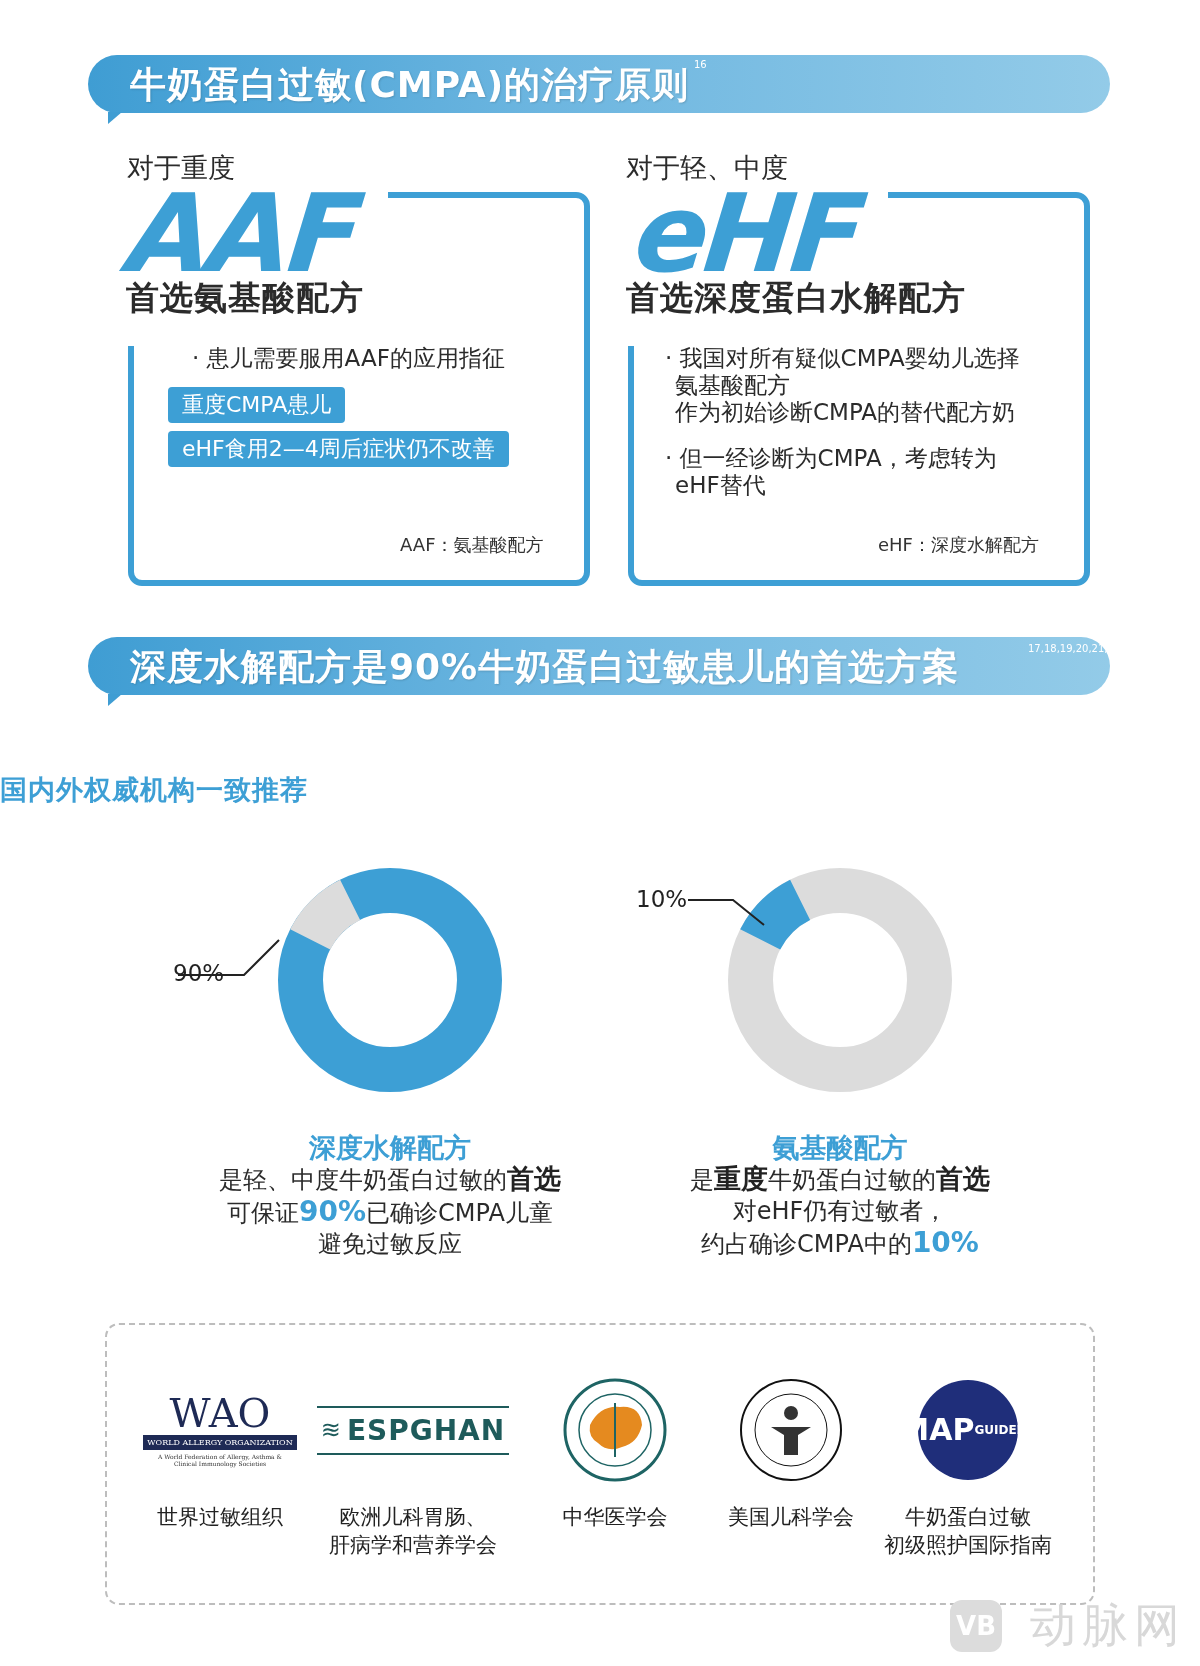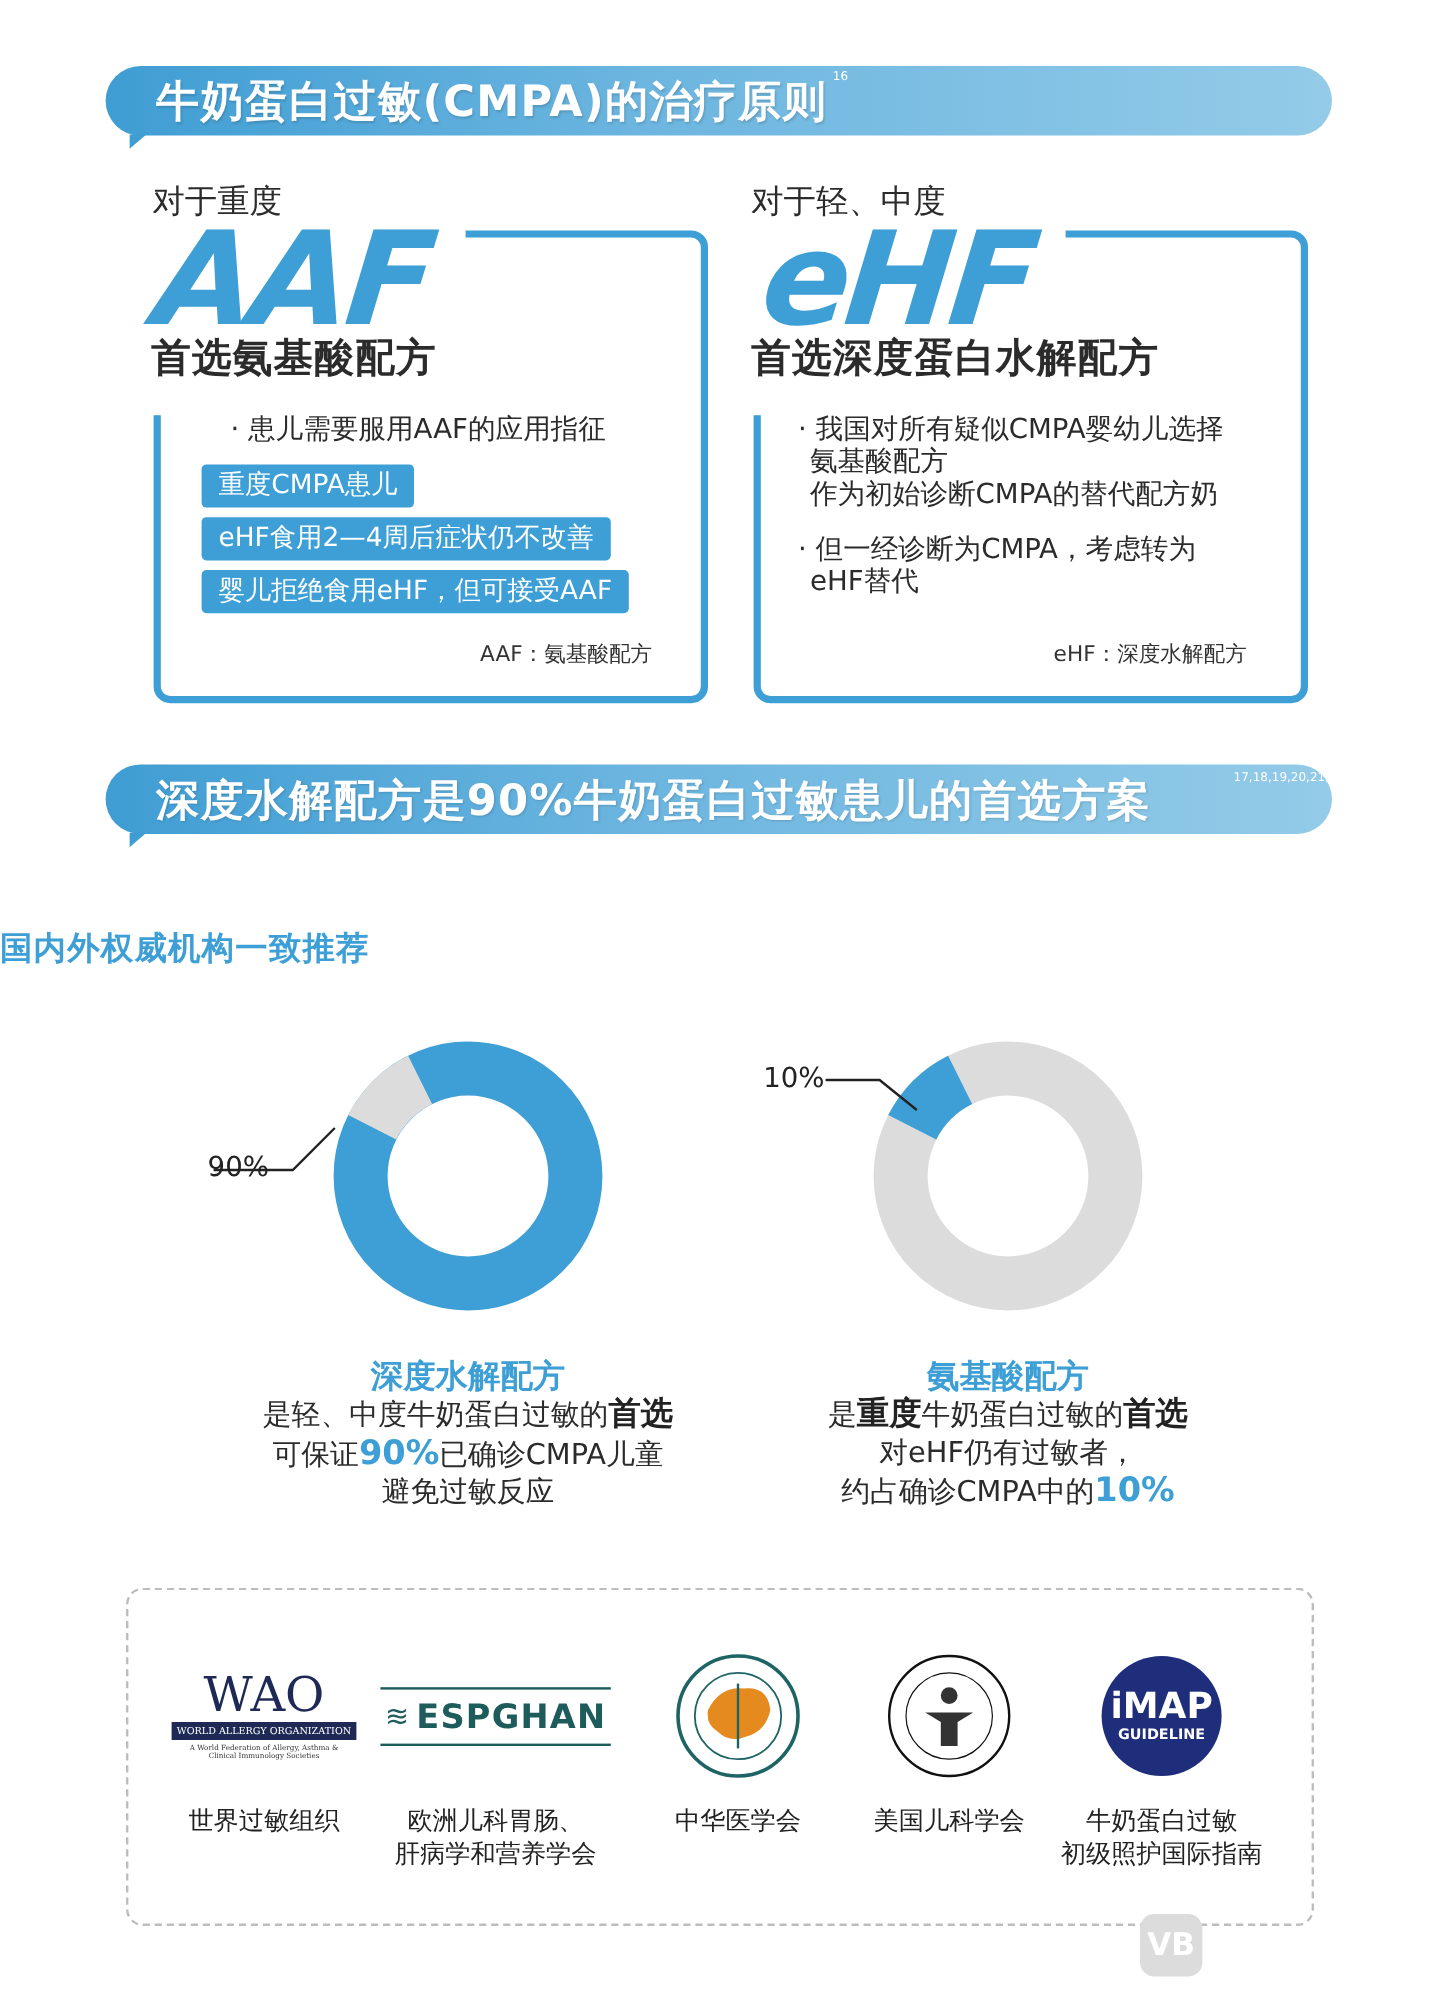--- a/index.html
+++ b/index.html
@@ -57,21 +57,20 @@
 
   <div class="pre" style="left:127px; top:150px;">对于重度</div>
   <div class="big" style="left:130px; top:180px;">AAF</div>
   <div class="sub" style="left:126px; top:276px;">首选氨基酸配方</div>
 
   <div class="bullet" style="left:160px; top:344px;margin-left:32px;">· 患儿需要服用AAF的应用指征</div>
 
   <div class="abs" style="left:168px; top:387px; width:400px; height:130px;">
     <div class="pill" style="top:0;">重度CMPA患儿</div>
     <div class="pill" style="top:44px;">eHF食用2—4周后症状仍不改善</div>
-    <div class="pill" style="top:88px;">婴儿拒绝食用eHF，但可接受AAF</div>
   </div>
 
   <div class="note" style="left:400px; top:533px;">AAF：氨基酸配方</div>
 </div>
 
 <div>
   <div class="frame" style="left:628px; top:192px; width:462px; height:394px;"></div>
   <div class="mask-top" style="left:620px; top:186px; width:268px; height:160px;"></div>
 
   <div class="pre" style="left:626px; top:150px;">对于轻、中度</div>
@@ -172,24 +171,25 @@
       <circle cx="55" cy="55" r="36" fill="none" stroke="#111" stroke-width="1"></circle>
       <circle cx="55" cy="38" r="7" fill="#333"></circle>
       <path d="M35 52 L75 52 L62 60 L62 80 L48 80 L48 60 Z" fill="#333"></path>
     </svg>
   </div>
   <div class="name">美国儿科学会</div>
 </div>
 
 <div class="org" style="left:873px; top:1375px;">
   <div class="logo">
-    <div style="width:100px; height:100px; border-radius:50%; background:#1f2e7a; color:#fff; display:flex; flex-direction:column; align-items:center; justify-content:center;">
+    <div style="width:100px; height:100px; border-radius:50%; background:#1f2e7a; color:#fff; display:flex; flex-direction:row; align-items:center; justify-content:center;">
       <div style="font-weight:bold; font-size:30px; line-height:30px;">iMAP</div>
       <div style="font-weight:bold; font-size:12px;">GUIDELINE</div>
     </div>
   </div>
   <div class="name">牛奶蛋白过敏</div>
   <div class="name" style="margin-top:0;">初级照护国际指南</div>
 </div>
 
 <div class="wm">
   <div class="wm-badge">VB</div>
+  <div class="wm-text">动脉网</div>
 </div>
 
 </body></html>

